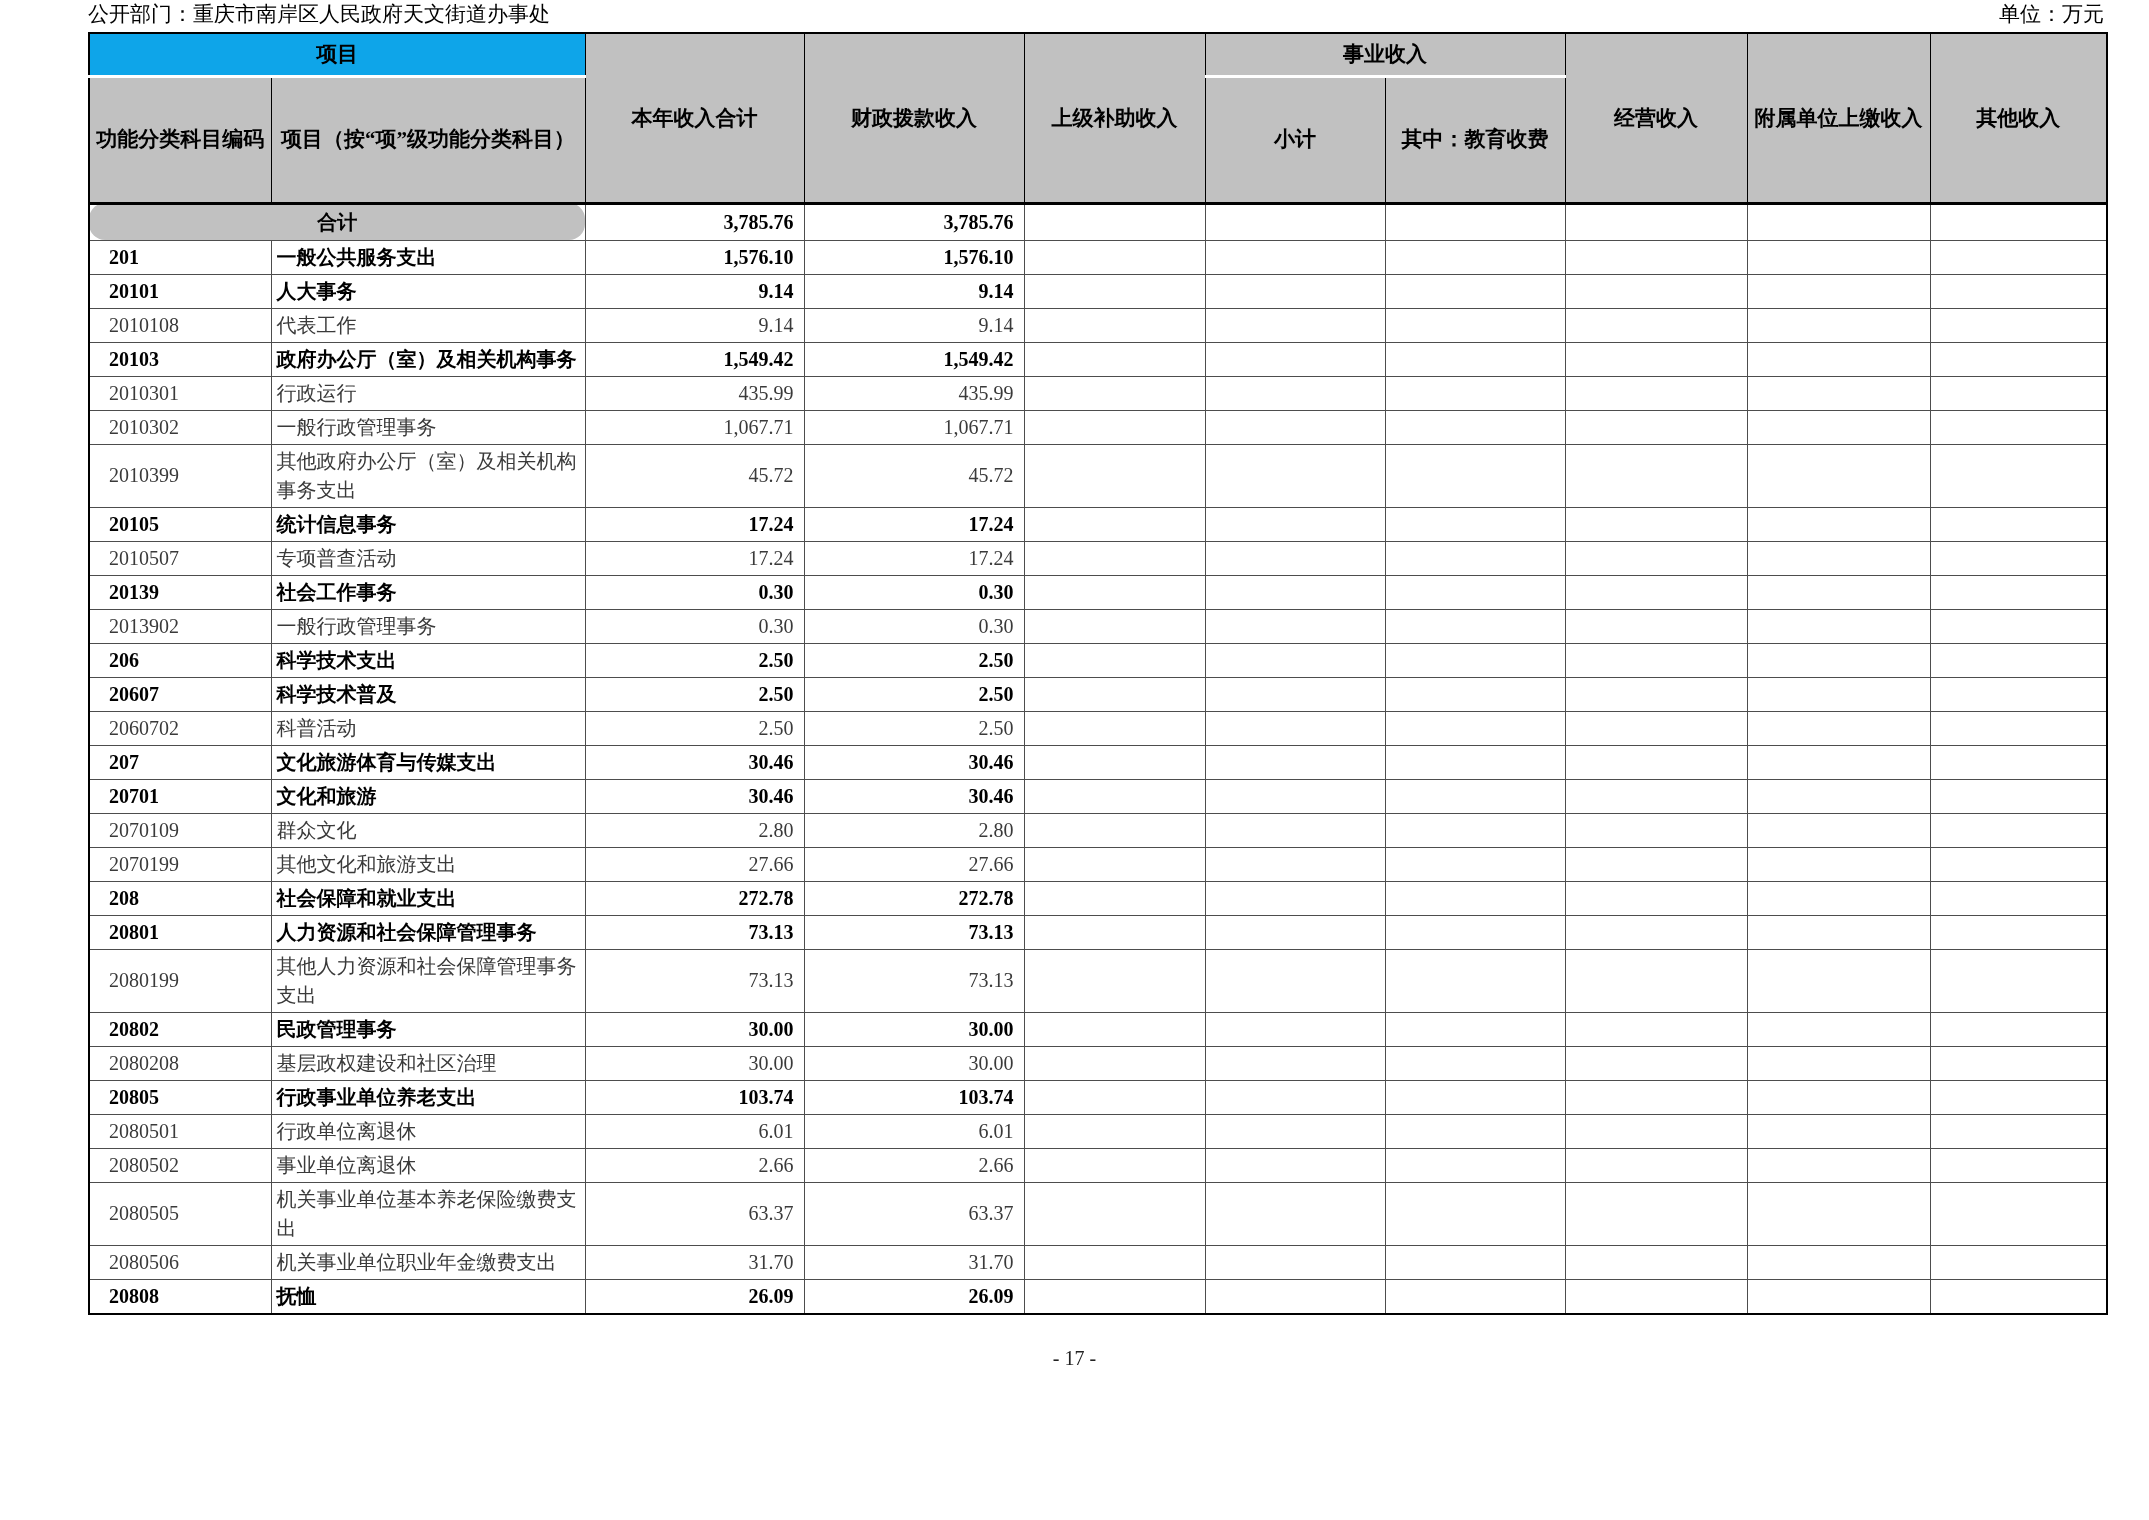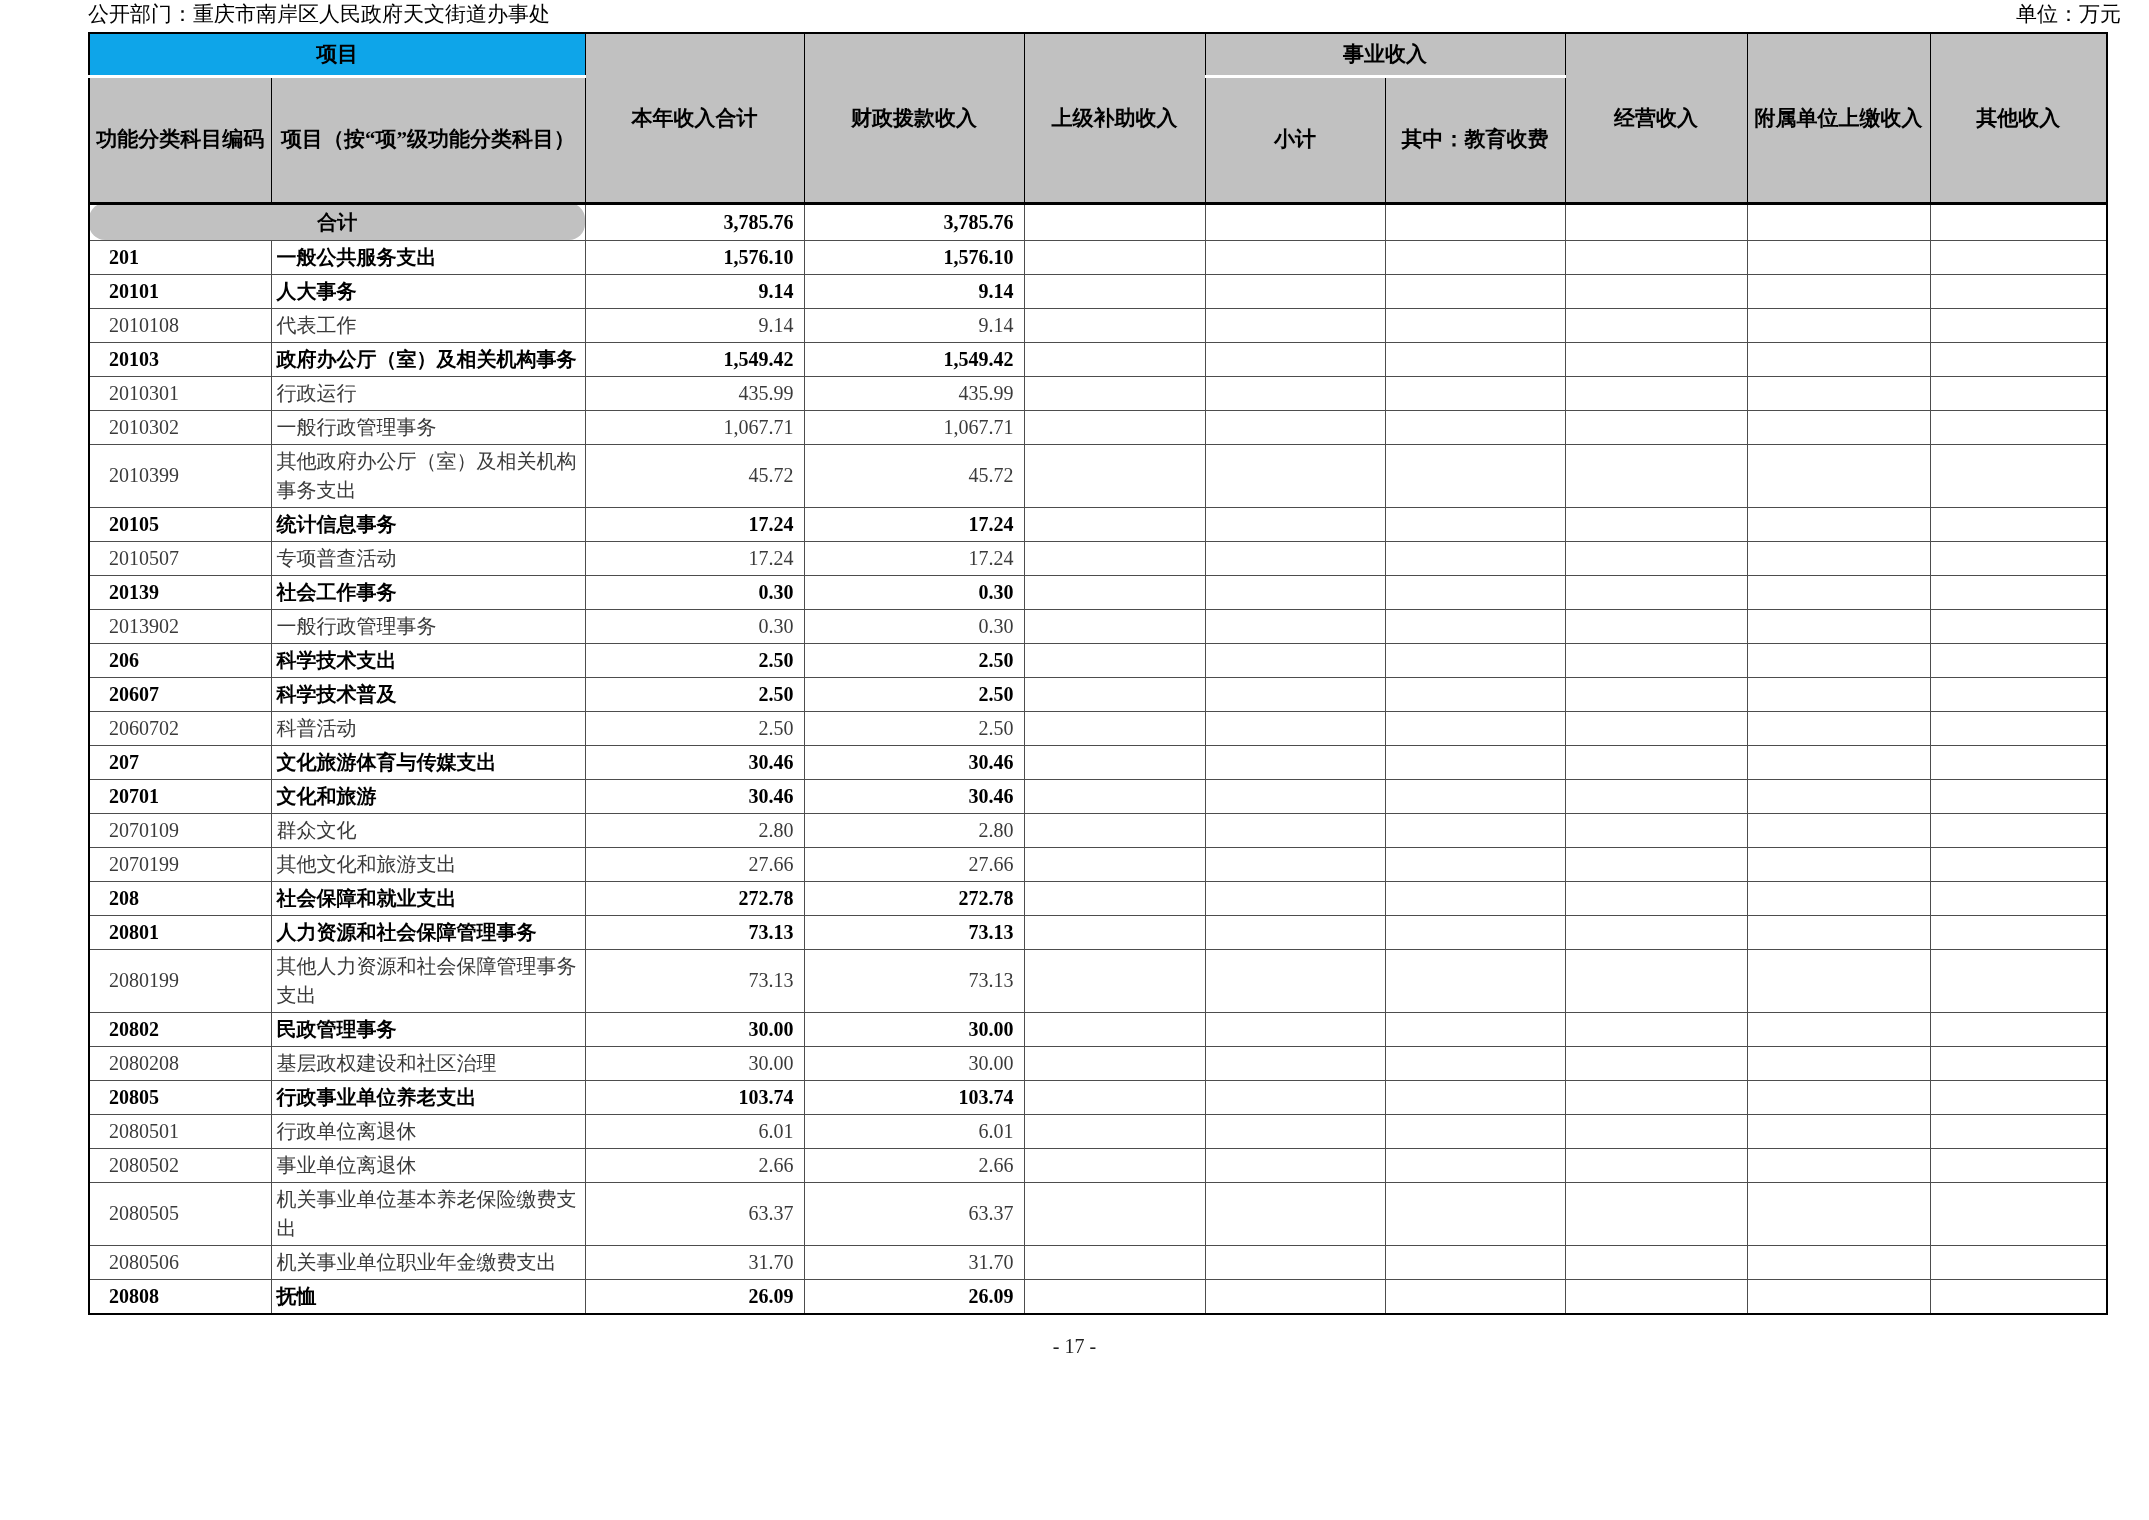--- a/index.html
+++ b/index.html
@@ -24,21 +24,21 @@
   }
   .table-code {
     text-align: right;
     font-size: 21px;
     margin: 16px 45px 0 0;
   }
   .meta-row {
     display: flex;
     justify-content: space-between;
     align-items: flex-start;
-    margin: 0 28px 4px 88px;
+    margin: 0 45px 4px 88px;
     font-size: 21px;
   }
 
   table.budget-table {
     border-collapse: collapse;
     table-layout: fixed;
     width: 2018px;
     margin-left: 88px;
     border: 2px solid #000;
   }
@@ -86,21 +86,21 @@
     border-radius: 16px;
   }
   td.code-cell { text-align: left; padding-left: 19px; }
   td.item-cell { text-align: left; padding-left: 5px; }
   td.num { text-align: right; padding-right: 10px; }
   tr.bold-row td { font-weight: bold; color: #000; }
 
   .page-number {
     text-align: center;
     font-size: 20px;
-    margin-top: 20px;
+    margin-top: 32px;
     color: #222;
   }
 </style>
 </head>
 <body>
 
 <div class="page">
 
 
 

